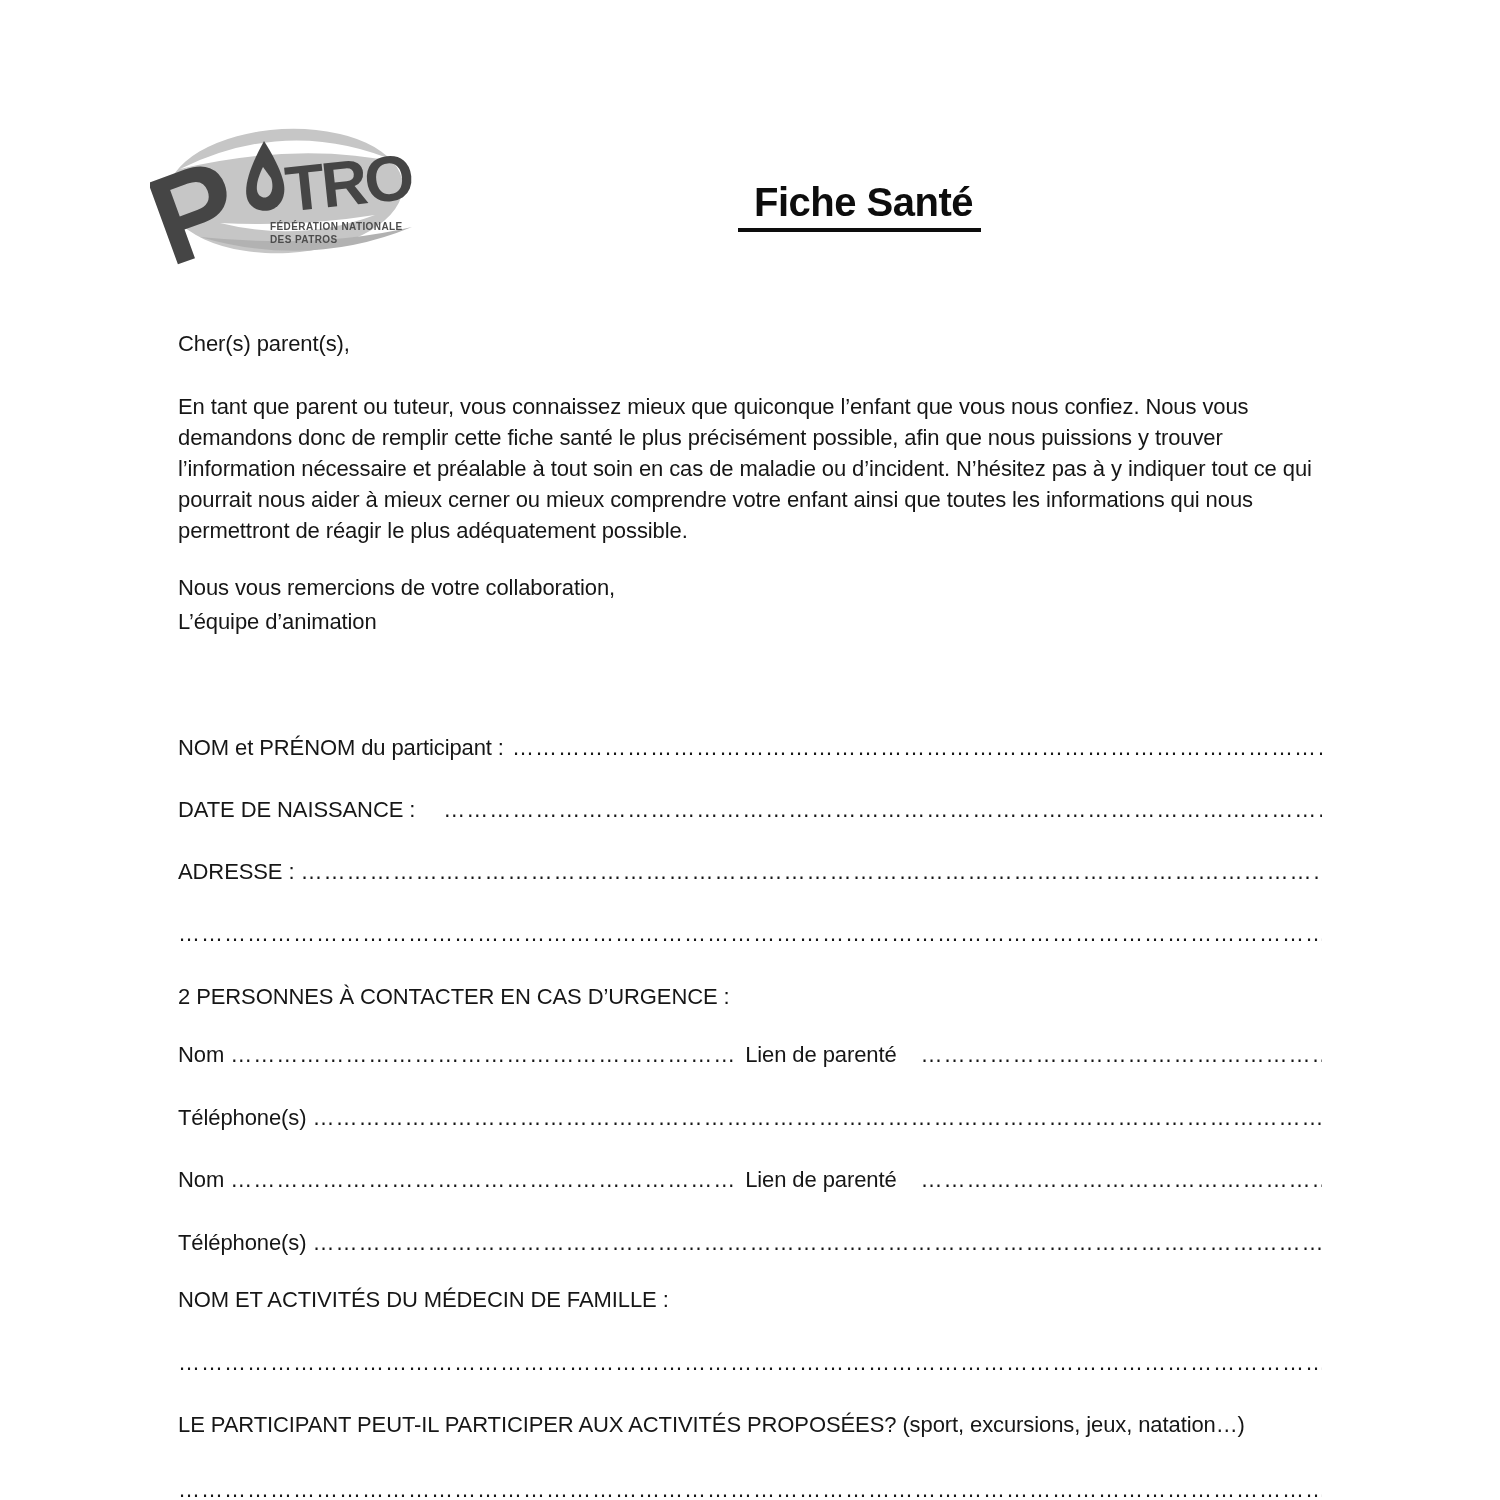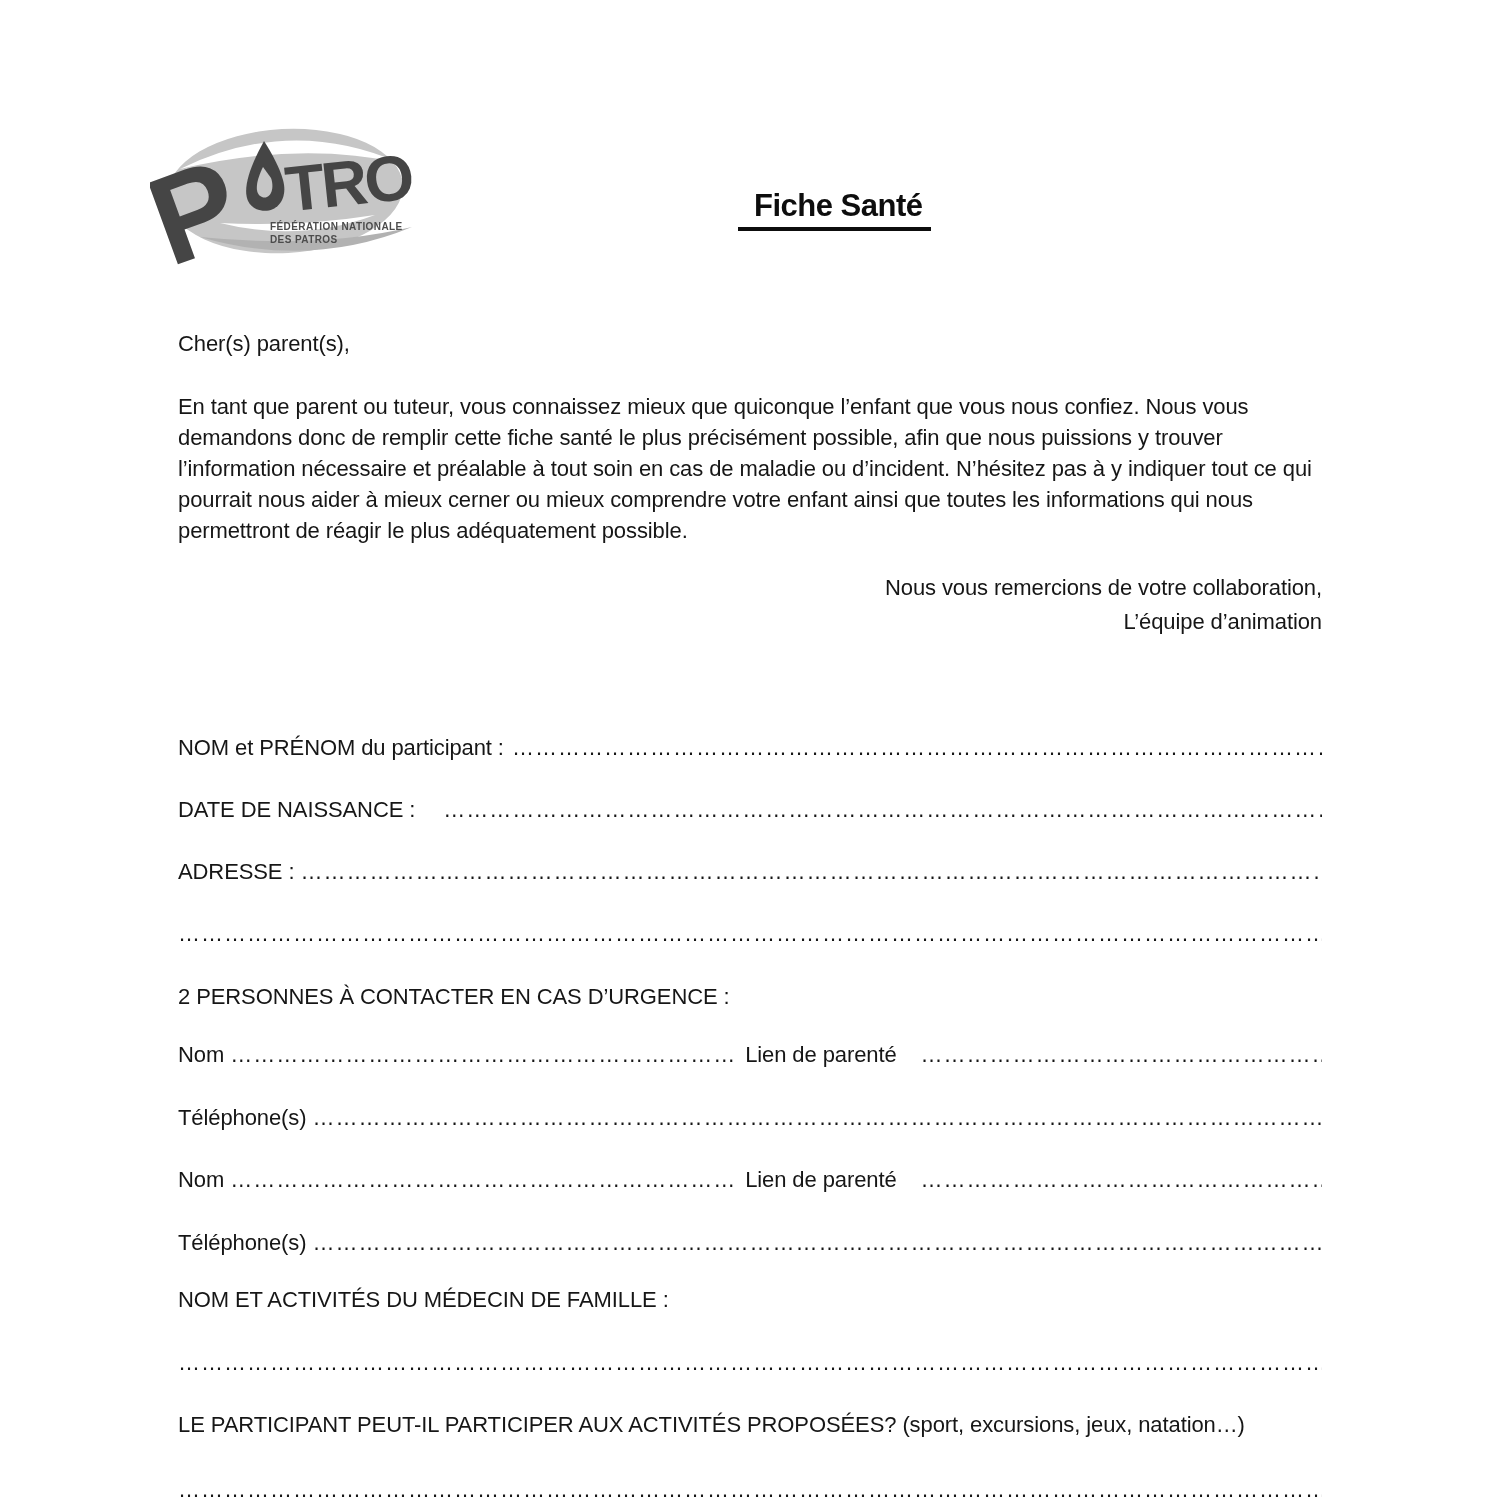--- a/index.html
+++ b/index.html
@@ -21,27 +21,26 @@
     position: absolute;
     left: 150px;
     top: 115px;
     width: 265px;
     height: 152px;
   }
   .doc-title {
     position: absolute;
     left: 738px;
     top: 180px;
-    font-size: 31px;
+    font-size: 40px;
     font-weight: bold;
     color: #0d0d0d;
     border-bottom: 4px solid #0d0d0d;
     padding: 0 8px 3px 16px;
     letter-spacing: -0.5px;
-    margin-top: 8px;
   }
   
   .content {
     position: absolute;
     left: 178px;
     width: 1144px;
     top: 0;
     height: 1500px;
     font-size: 22px;
     letter-spacing: -0.1px;
@@ -57,21 +56,21 @@
     left: 0;
     width: 1144px;
     line-height: 31px;
     text-align: left;
   }
   .closing {
     position: absolute;
     top: 571px;
     left: 0;
     width: 1144px;
-    text-align: right;
+    text-align: left;
     line-height: 34px;
   }
   
   .line {
     position: absolute;
     left: 0;
     right: 0;
     display: flex;
     align-items: baseline;
     white-space: nowrap;

